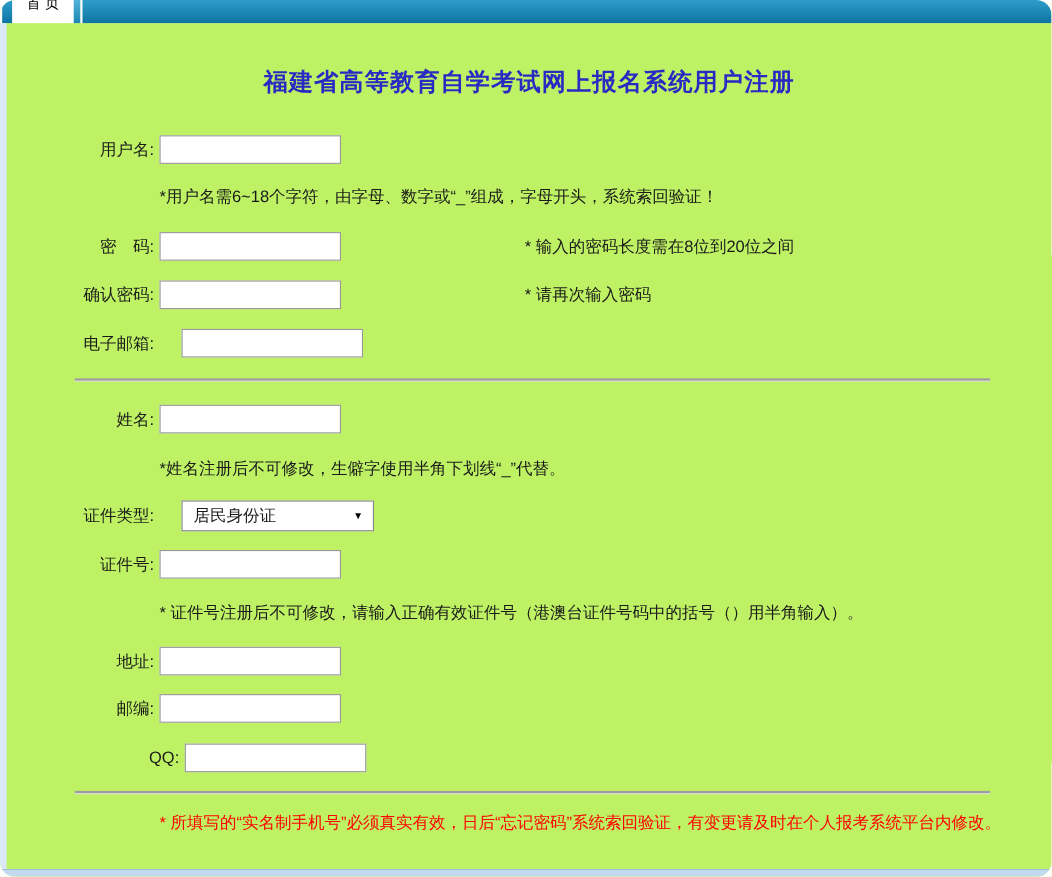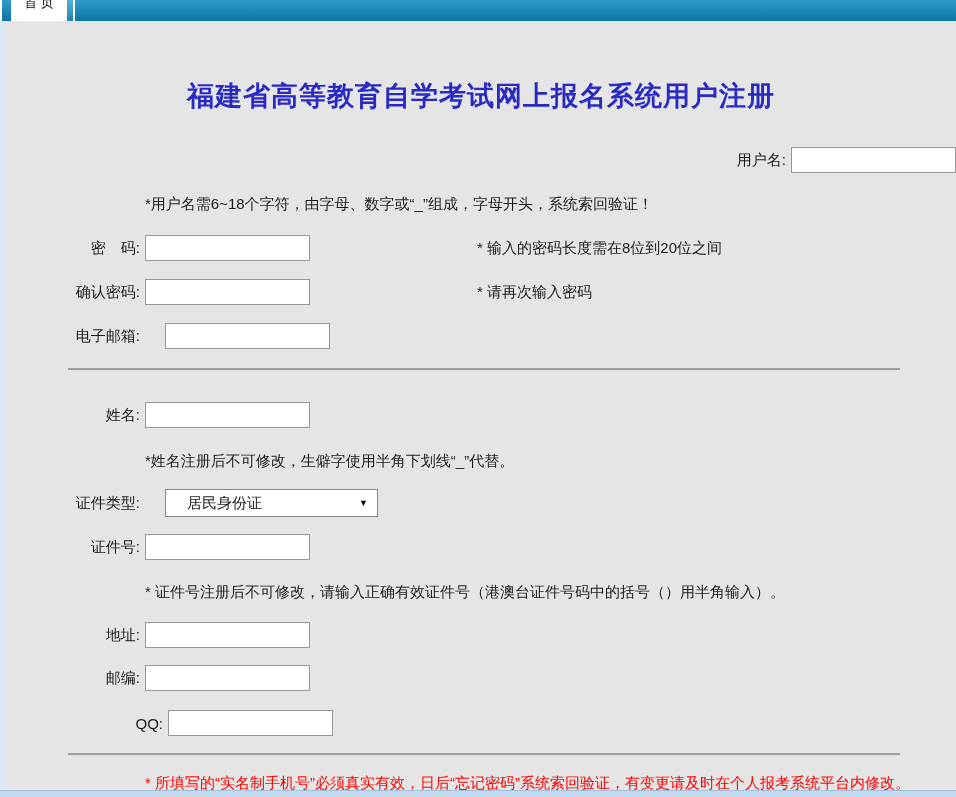--- a/index.html
+++ b/index.html
@@ -1,19 +1,19 @@
 <!DOCTYPE html>
 <html><head>
 <meta charset="utf-8">
 <style>
   * { margin:0; padding:0; box-sizing:border-box; }
   html,body { background:#fff; }
   .page {
     position:relative; width:956px; height:797px; overflow:hidden;
-    background:#e5e5e5; font-family:"Liberation Sans", sans-serif; color:#1a1a1a;
+    background:#bef264; font-family:"Liberation Sans", sans-serif; color:#1a1a1a;border-radius:14px;
   }
   
   .tabbar {
     position:absolute; top:0; left:0; right:0; height:21px;
     background:#fff; display:flex; align-items:stretch;
   }
   .tab-edge {
     margin-left:2px; width:9px;
     background:linear-gradient(180deg,#2e9dcb,#0d74a2);
   }
@@ -38,55 +38,55 @@
     position:absolute; top:21px; left:0; width:6px; bottom:0;
     background:#dbe9f7;
   }
   .bottom-strip {
     position:absolute; left:0; right:0; bottom:0; height:7px;
     background:#c3d9ee; border-top:1px solid #9fbfdc; z-index:5;
   }
   
   .content { position:absolute; top:21px; left:6px; right:0; bottom:0; }
   .page-title {
-    margin-top:57px; text-align:center;
+    margin-top:39px; text-align:center;
     font-family:"Liberation Serif", serif; font-weight:bold;
-    font-size:27px; letter-spacing:1px; color:#2929c4;
+    font-size:22px; letter-spacing:1px; color:#2929c4;
   }
   .row { display:flex; align-items:center; height:26px; }
   .lbl { width:134px; text-align:right; font-size:15px; white-space:nowrap; }
   .row input[type=text] {
     margin-left:5px; width:165px; height:26px;
     border:1px solid #979797; background:#fff; font-size:14px; padding:0 4px;
     outline:none;
   }
   .sel {
-    margin-left:5px; width:213px; height:28px; border:1px solid #848484;
+    margin-left:5px; width:175px; height:28px; border:1px solid #848484;
     background:#fff; display:flex; align-items:center; position:relative;
-    padding-left:21px; font-size:15px; cursor:default;
+    padding-left:10px; font-size:15px; cursor:default;
   }
   .sel .arrow {
     position:absolute; right:9px; top:50%; transform:translateY(-50%);
     font-size:9px; color:#000;
   }
   .hint { margin-left:139px; font-size:15px; line-height:16px; white-space:nowrap; }
   .side { margin-left:167px; font-size:15px; white-space:nowrap; }
   .red { color:#ff0000; }
   .divider {
     height:2px; background:#9e9e9e; box-shadow:0 1px 0 #e0e0e0;
     margin-left:62px; margin-right:56px;
   }
   
-  .m-row1   { margin-top:33px;justify-content:flex-end; }
+  .m-row1   { margin-top:33px; }
   .m-hint1  { margin-top:23px; }
   .m-row2   { margin-top:23px; }
   .m-row3   { margin-top:18px; }
   .m-row4   { margin-top:18px;gap:20px; }
   .m-div1   { margin-top:19px; }
-  .m-row5   { margin-top:32px; }
+  .m-row5   { margin-top:22px; }
   .m-hint2  { margin-top:25px; }
   .m-row6   { margin-top:20px; }
   .m-row7   { margin-top:17px; }
   .m-hint3  { margin-top:24px; }
   .m-row8   { margin-top:22px; }
   .m-row9   { margin-top:17px; }
   .m-row10  { margin-top:19px;padding-left:23px; }
   .m-div2   { margin-top:17px; }
   .m-row11  { margin-top:19px; }
   .m-hint4  { margin-top:20px; }

